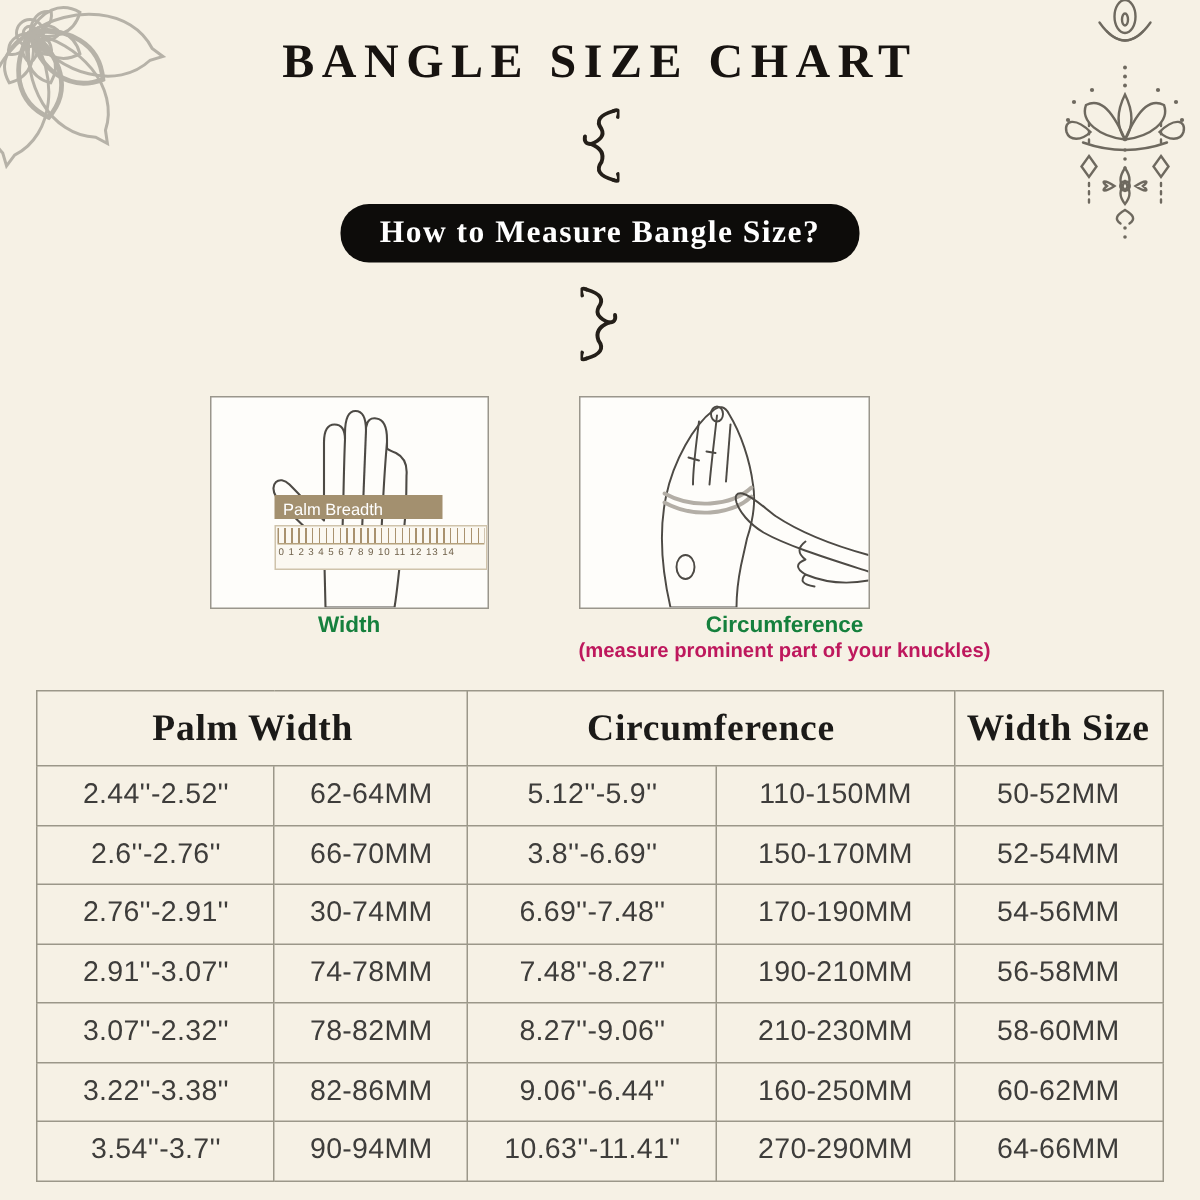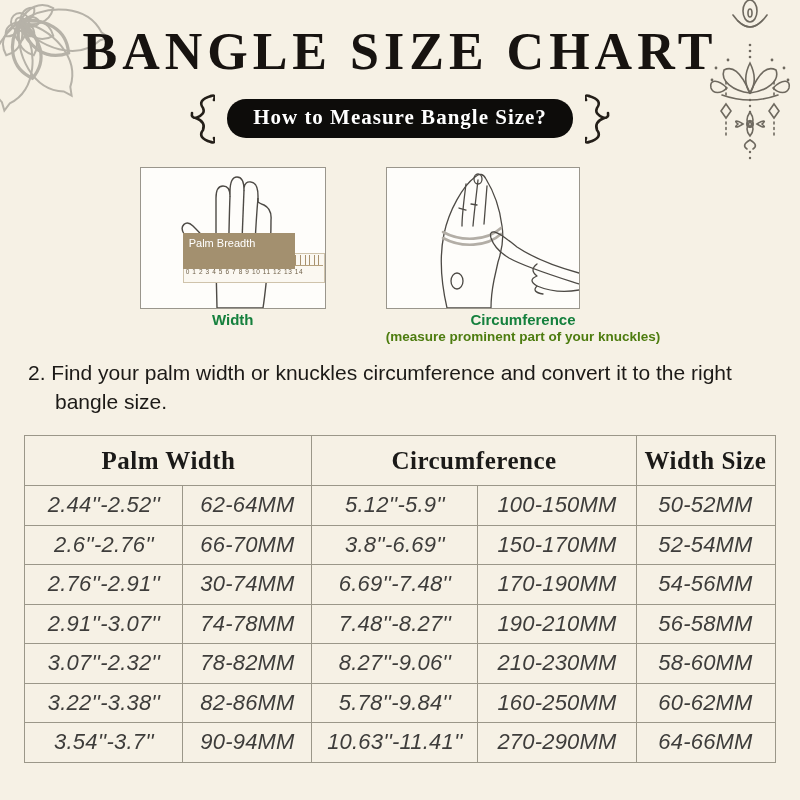--- a/index.html
+++ b/index.html
@@ -10,46 +10,46 @@
     color:#1f1d1a;
   }
   .ornament{position:absolute;pointer-events:none;}
   #mandala{top:0;left:0;}
   #lotus-hanger{top:0;left:688px;}
   .main{position:relative;z-index:2;}
 
   .page-title{
     margin:22px 0 0;text-align:center;
     font-family:"Liberation Serif",serif;font-weight:bold;
-    font-size:52px;letter-spacing:5px;color:#171310;
-  }
-  .badge-row{display:flex;justify-content:center;align-items:center;gap:12px;margin-top:9px;}
+    font-size:32px;letter-spacing:5px;color:#171310;
+  }
+  .badge-row{display:flex;justify-content:center;align-items:center;gap:12px;margin-top:9px;flex-direction:column;}
   .badge-pill{
     background:#0d0c0a;color:#fff;border-radius:19px;
     padding:6px 26px 8px;font-family:"Liberation Serif",serif;
     font-weight:bold;font-size:21px;letter-spacing:1px;white-space:nowrap;
   }
   .squiggle svg{display:block;}
 
   .figures-row{display:flex;justify-content:center;gap:60px;margin-top:21px;}
   figure{margin:0;text-align:center;}
   .fig-box{
     position:relative;background:#fefdfa;border:1px solid #9a968c;
     overflow:hidden;
   }
   .fig-box.width{width:184px;height:140px;}
   .fig-box.circ{width:192px;height:140px;}
   .fig-caption{font-weight:bold;font-size:15px;color:#15803d;margin-top:2px;}
   .fig-note{
-    font-weight:bold;font-size:13.5px;color:#4d7c0f;margin-top:1px;
+    font-weight:bold;font-size:13.5px;color:#be185d;margin-top:1px;
     position:relative;left:50%;transform:translateX(-50%);
     width:max-content;white-space:nowrap;
   }
   .ruler-label{
-    position:absolute;left:42px;top:65px;width:112px;height:36px;
+    position:absolute;left:42px;top:65px;width:112px;height:16px;
     background:#a3906f;color:#fff;font-size:11px;line-height:20px;
     text-align:left;padding-left:6px;box-sizing:border-box;
   }
   .ruler{
     position:absolute;left:42px;top:85px;width:142px;height:30px;
     background:#fbf8f1;border:1px solid #cfc3ab;box-sizing:border-box;
   }
   .ruler-ticks{
     height:10px;margin:1px 1px 0;
     background:repeating-linear-gradient(90deg,#a8916e 0px,#a8916e 1px,transparent 1px,transparent 4.6px);
@@ -66,21 +66,21 @@
   table.size-table{
     width:750px;margin:19px auto 0;border-collapse:collapse;
     table-layout:fixed;
   }
   .size-table th,.size-table td{border:1px solid #9b9789;text-align:center;vertical-align:middle;}
   .size-table th{
     font-family:"Liberation Serif",serif;font-weight:bold;
     font-size:25px;color:#1b1a18;height:47px;letter-spacing:0.5px;
   }
   .size-table td{
-    font-size:22px;color:#3e3d3b;height:36.5px;letter-spacing:0.2px;font-style:italic;
+    font-size:19px;color:#3e3d3b;height:36.5px;letter-spacing:0.2px;
   }
 </style>
 </head>
 <body>
 
 <svg id="mandala" class="ornament" width="160" height="150" viewBox="0 0 160 150" fill="none" stroke="#b6b2a8">
   <defs>
     <path id="pS" d="M0 0 C7 -6 15 -7 20 0 C15 7 7 6 0 0 Z"></path>
     <path id="pM" d="M0 0 C12 -11 27 -12 36 0 C27 12 12 11 0 0 Z"></path>
     <path id="pL" d="M0 0 C24 -24 64 -28 82 -4 L90 0 L82 4 C64 28 24 24 0 0 Z"></path>
@@ -217,21 +217,20 @@
           <path d="M150 96 Q142 102 150 108 Q140 112 150 118 Q144 124 156 126"></path>
           <path d="M192 122 C176 125 162 123 150 118"></path>
         </svg>
       </div>
       <figcaption class="fig-caption">Circumference</figcaption>
       <div class="fig-note">(measure prominent part of your knuckles)</div>
     </figure>
   </div>
 
   <div class="instructions">
-    <div class="step">2. Find your palm width or knuckles circumference and convert it to the right bangle size.</div>
   </div>
 
   <table class="size-table">
     <colgroup>
       <col style="width:158px">
         <col style="width:129px">
         <col style="width:166px">
         <col style="width:158px">
         <col style="width:139px">
     </colgroup>
@@ -240,21 +239,21 @@
         <th colspan="2">Palm Width</th>
         <th colspan="2">Circumference</th>
         <th>Width Size</th>
       </tr>
     </thead>
     <tbody>
         <tr>
           <td>2.44''-2.52''</td>
           <td>62-64MM</td>
           <td>5.12''-5.9''</td>
-          <td>100-150MM</td>
+          <td>110-150MM</td>
           <td>50-52MM</td>
         </tr>
         <tr>
           <td>2.6''-2.76''</td>
           <td>66-70MM</td>
           <td>3.8''-6.69''</td>
           <td>150-170MM</td>
           <td>52-54MM</td>
         </tr>
         <tr>
@@ -274,21 +273,21 @@
         <tr>
           <td>3.07''-2.32''</td>
           <td>78-82MM</td>
           <td>8.27''-9.06''</td>
           <td>210-230MM</td>
           <td>58-60MM</td>
         </tr>
         <tr>
           <td>3.22''-3.38''</td>
           <td>82-86MM</td>
-          <td>5.78''-9.84''</td>
+          <td>9.06''-6.44''</td>
           <td>160-250MM</td>
           <td>60-62MM</td>
         </tr>
         <tr>
           <td>3.54''-3.7''</td>
           <td>90-94MM</td>
           <td>10.63''-11.41''</td>
           <td>270-290MM</td>
           <td>64-66MM</td>
         </tr>

